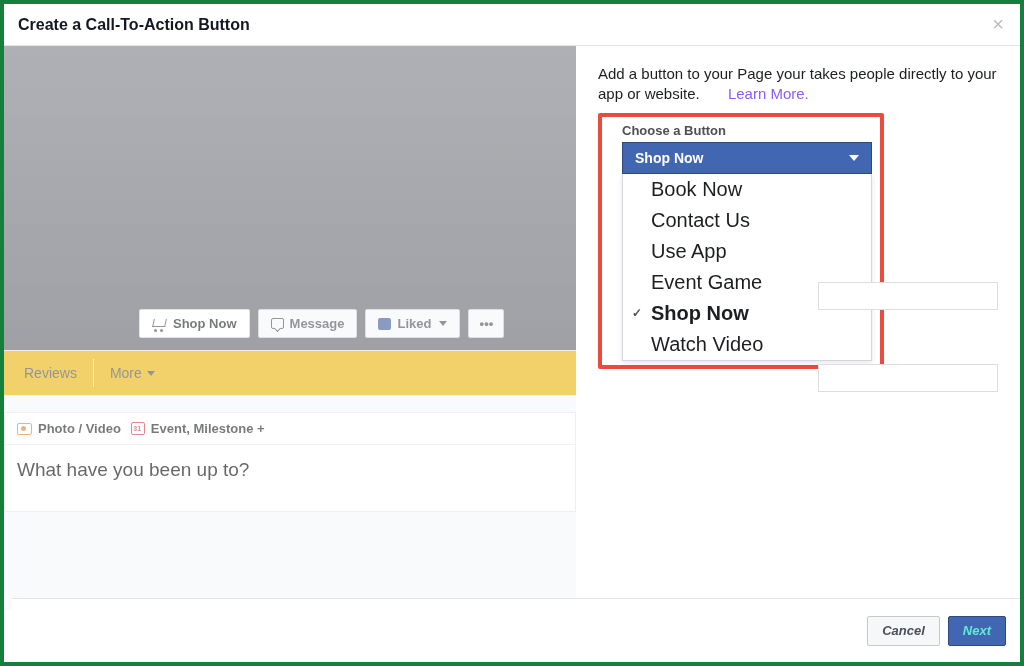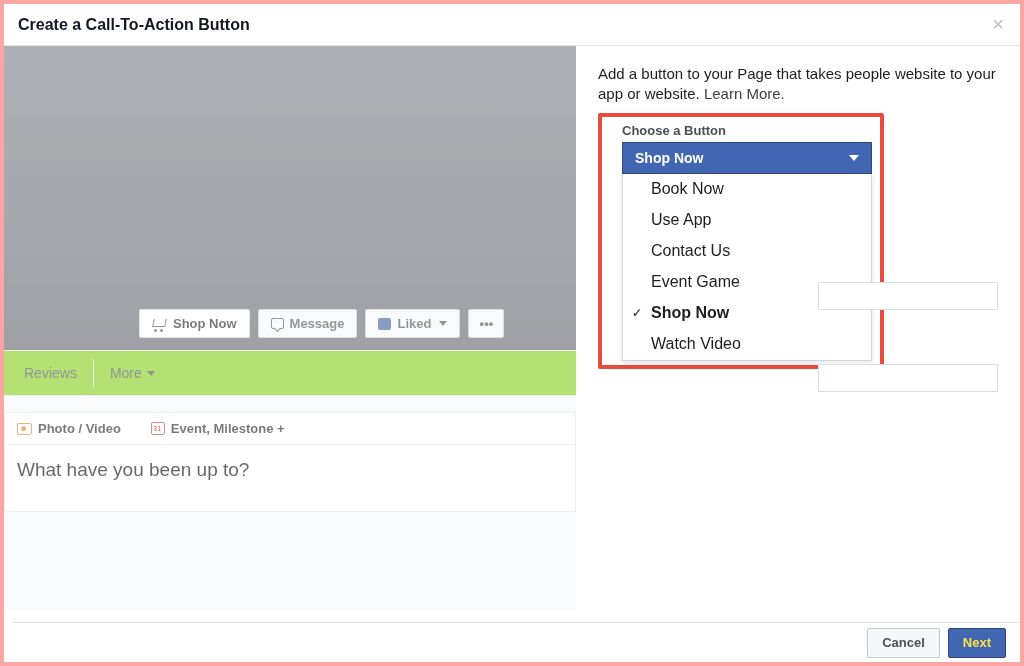--- a/index.html
+++ b/index.html
@@ -1,17 +1,17 @@
 <!DOCTYPE html>
 <html><head>
 <meta charset="utf-8">
 <style>
   * { box-sizing: border-box; }
   html, body { margin:0; padding:0; font-family: "Helvetica Neue", Helvetica, Arial, sans-serif; background:#fff; }
-  .outer-frame { width:1024px; height:666px; border:4px solid #fca5a5; position:relative; overflow:hidden; }
+  .outer-frame { width:1024px; height:666px; border:4px solid #15803d; position:relative; overflow:hidden; }
   .modal { position:absolute; inset:0; background:#fff; }
 
   .modal-header { height:42px; border-bottom:1px solid #e5e5e5; display:flex; align-items:center; padding:0 14px; position:relative; }
   .modal-title { font-size:16px; font-weight:700; color:#141823; }
   .modal-close { position:absolute; right:12px; top:10px; width:20px; height:20px; color:#bbb; font-size:20px; line-height:20px; text-align:center; cursor:pointer; }
 
   .modal-body { display:flex; height:calc(100% - 42px - 52px); }
   .left-pane { width:572px; background:#f6f7f9; position:relative; overflow:hidden; }
   .right-pane { flex:1; padding:18px 22px 18px 22px; position:relative; }
 
@@ -22,58 +22,58 @@
   .fb-btn.white { background:#fff; border-color:#ccd0d5; color:#1c1e21; }
   .fb-btn .mini-tri { width:0; height:0; border-left:4px solid transparent; border-right:4px solid transparent; border-top:5px solid #4b4f56; margin-left:2px; }
   .ellipsis-btn { width:36px; justify-content:center; }
   .cart-icon { width:15px; height:12px; position:relative; }
   .cart-icon::before { content:""; position:absolute; width:11px; height:7px; border:1.5px solid #4b4f56; border-top:none; top:1px; left:1px; transform:skewX(-12deg); }
   .cart-icon::after { content:""; position:absolute; width:3px; height:3px; border-radius:50%; background:#4b4f56; bottom:-2px; left:2px; box-shadow:6px 0 0 #4b4f56; }
   .thumb-icon { width:13px; height:12px; background:#3b5998; border-radius:2px; position:relative; }
   .msg-icon { width:13px; height:11px; border:1.5px solid #4b4f56; border-radius:2px; position:relative; }
   .msg-icon::after { content:""; position:absolute; width:4px; height:4px; background:#f6f7f8; transform:rotate(45deg); bottom:-2.5px; left:3px; border-right:1.5px solid #4b4f56; border-bottom:1.5px solid #4b4f56; }
 
-  .tab-bar { height:46px; background:#84cc16; border-top:1px solid #e5e5e5; border-bottom:1px solid #e5e5e5; display:flex; align-items:center; padding:0 10px; gap:6px; }
+  .tab-bar { height:46px; background:#eab308; border-top:1px solid #e5e5e5; border-bottom:1px solid #e5e5e5; display:flex; align-items:center; padding:0 10px; gap:6px; }
   .tab-item { font-size:14px; color:#4b4f56; font-weight:400; padding:0 10px; height:100%; display:flex; align-items:center; gap:5px; cursor:pointer; }
   .tab-item .mini-tri { width:0; height:0; border-left:4px solid transparent; border-right:4px solid transparent; border-top:5px solid #4b4f56; }
   .tab-divider { width:1px; height:28px; background:#e5e5e5; }
 
   .composer { margin:16px 0 0 0; background:#fff; border:1px solid #e5e5e5; }
-  .composer-tabs { display:flex; align-items:center; gap:30px; padding:8px 12px; border-bottom:1px solid #e9eaec; }
+  .composer-tabs { display:flex; align-items:center; gap:10px; padding:8px 12px; border-bottom:1px solid #e9eaec; }
   .composer-tab { display:flex; align-items:center; gap:6px; font-size:13px; font-weight:700; color:#1c1e21; cursor:pointer; }
   .photo-icon { width:15px; height:12px; border:1.5px solid #d8842b; border-radius:2px; position:relative; }
   .photo-icon::after { content:""; position:absolute; width:5px; height:5px; border-radius:50%; background:#d8842b; top:2px; left:3px; }
   .cal-icon { width:14px; height:13px; border:1.5px solid #cc3a3a; border-radius:2px; position:relative; }
   .cal-icon::before { content:"31"; position:absolute; font-size:7px; color:#cc3a3a; top:1.5px; left:1.5px; font-weight:700; }
   .composer-body { padding:14px 12px 30px 12px; color:#000000; font-size:19px; }
 
   
   .intro-text { font-size:15px; color:#1c1e21; line-height:1.35; margin-bottom:4px; }
-  .intro-link { color:#404040; cursor:pointer; }
+  .intro-link { color:#8b5cf6; cursor:pointer;margin-left:24px; }
 
   .highlight-box { border:4px solid #e84c3d; border-radius:2px; padding:6px 8px 4px 20px; display:inline-block; margin-top:4px; }
   .choose-label { font-size:13px; font-weight:700; color:#4b4f56; margin-bottom:4px; }
   .select-box { width:250px; height:32px; background:#4267b2; color:#fff; display:flex; align-items:center; justify-content:space-between; padding:0 12px; font-size:14px; font-weight:700; cursor:pointer; border:1px solid #30477a; }
   .select-box .tri { width:0; height:0; border-left:5px solid transparent; border-right:5px solid transparent; border-top:6px solid #fff; }
   .dropdown { width:250px; background:#fff; border:1px solid #d3d6db; border-top:none; box-shadow:0 2px 6px rgba(0,0,0,0.1); }
-  .dropdown-item { height:31px; display:flex; align-items:center; padding:0 14px 0 28px; font-size:16px; color:#1c1e21; cursor:pointer; position:relative; }
+  .dropdown-item { height:31px; display:flex; align-items:center; padding:0 14px 0 28px; font-size:20px; color:#1c1e21; cursor:pointer; position:relative; }
   .dropdown-item.selected { font-weight:700; }
   .dropdown-item.selected::before { content:"✓"; position:absolute; left:9px; color:#4b4f56; font-size:12px; }
 
   .ghost-input { position:absolute; right:22px; width:180px; height:28px; border:1px solid #dcdee2; background:#fff; }
   .ghost-input.one { top:236px; }
   .ghost-input.two { top:318px; }
 
   
   .dim-overlay { position:absolute; inset:0; background:rgba(255,255,255,0.4); pointer-events:none; }
 
-  .modal-footer { position:absolute; left:8px; right:0; bottom:0; height:40px; background:#fff; border-top:1px solid #e5e5e5; display:flex; align-items:center; justify-content:flex-end; padding:0 14px; gap:8px; }
+  .modal-footer { position:absolute; left:8px; right:0; bottom:0; height:64px; background:#fff; border-top:1px solid #e5e5e5; display:flex; align-items:center; justify-content:flex-end; padding:0 14px; gap:8px;font-style:italic; }
   .footer-btn { height:30px; padding:0 14px; font-size:13px; font-weight:700; border-radius:2px; cursor:pointer; display:flex; align-items:center; }
   .footer-btn.cancel { background:#f6f7f8; border:1px solid #c6c8ca; color:#4b4f56; }
-  .footer-btn.next { background:#4267b2; border:1px solid #30477a; color:#fde047; }
+  .footer-btn.next { background:#4267b2; border:1px solid #30477a; color:#5eead4; }
 </style>
 </head>
 <body>
 
 <div class="outer-frame">
   <div class="modal">
 
     <div class="modal-header">
       <div class="modal-title">Create a Call-To-Action Button</div>
       <div class="modal-close">×</div>
@@ -127,38 +127,38 @@
             </div>
           </div>
           <div class="composer-body">What have you been up to?</div>
         </div>
 
         <div class="dim-overlay"></div>
       </div>
 
       <div class="right-pane">
         <div class="intro-text">
-          <span>Add a button to your Page that takes people website to your app or website. </span><span class="intro-link">Learn More.</span>
+          <span>Add a button to your Page your takes people directly to your app or website. </span><span class="intro-link">Learn More.</span>
         </div>
 
         <div class="highlight-box">
           <div class="choose-label">Choose a Button</div>
           <div class="select-box">
             <span>Shop Now</span>
             <span class="tri"></span>
           </div>
           <div class="dropdown">
             <div class="dropdown-item">
                 <span>Book Now</span>
               </div>
             <div class="dropdown-item">
-                <span>Use App</span>
+                <span>Contact Us</span>
               </div>
             <div class="dropdown-item">
-                <span>Contact Us</span>
+                <span>Use App</span>
               </div>
             <div class="dropdown-item">
                 <span>Event Game</span>
               </div>
             <div class="dropdown-item selected">
                 <span>Shop Now</span>
               </div>
             <div class="dropdown-item">
                 <span>Watch Video</span>
               </div>

